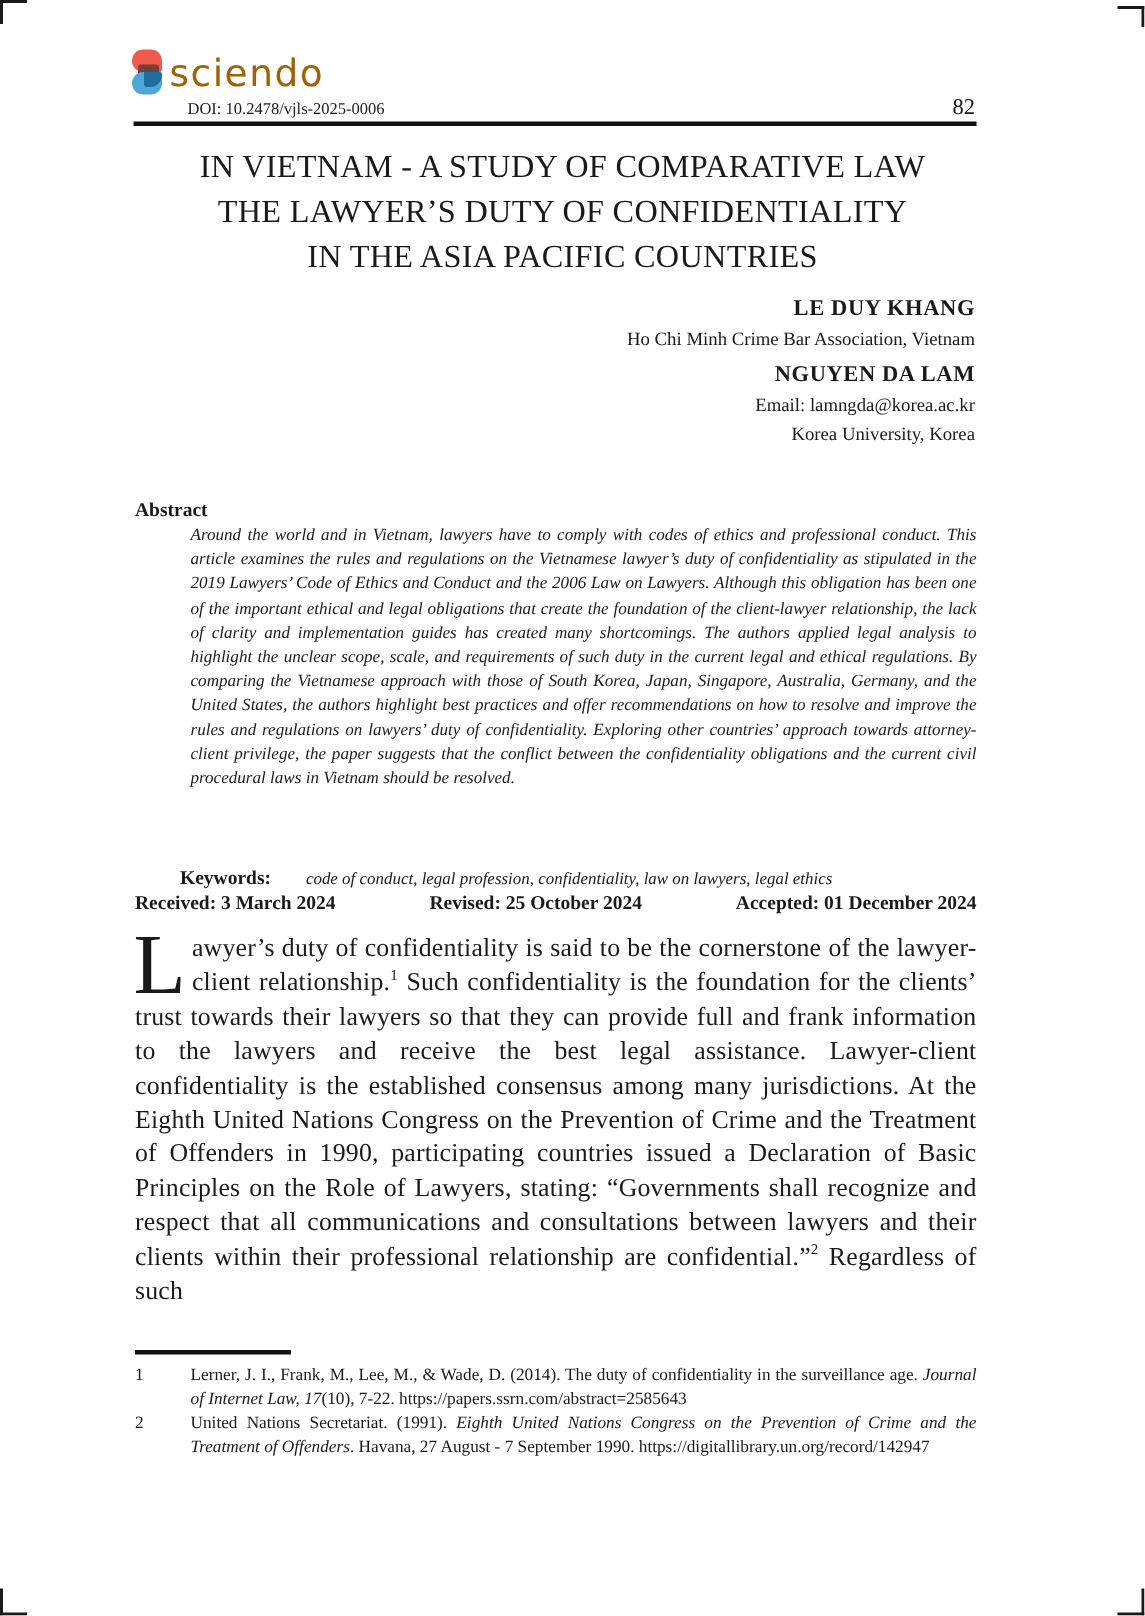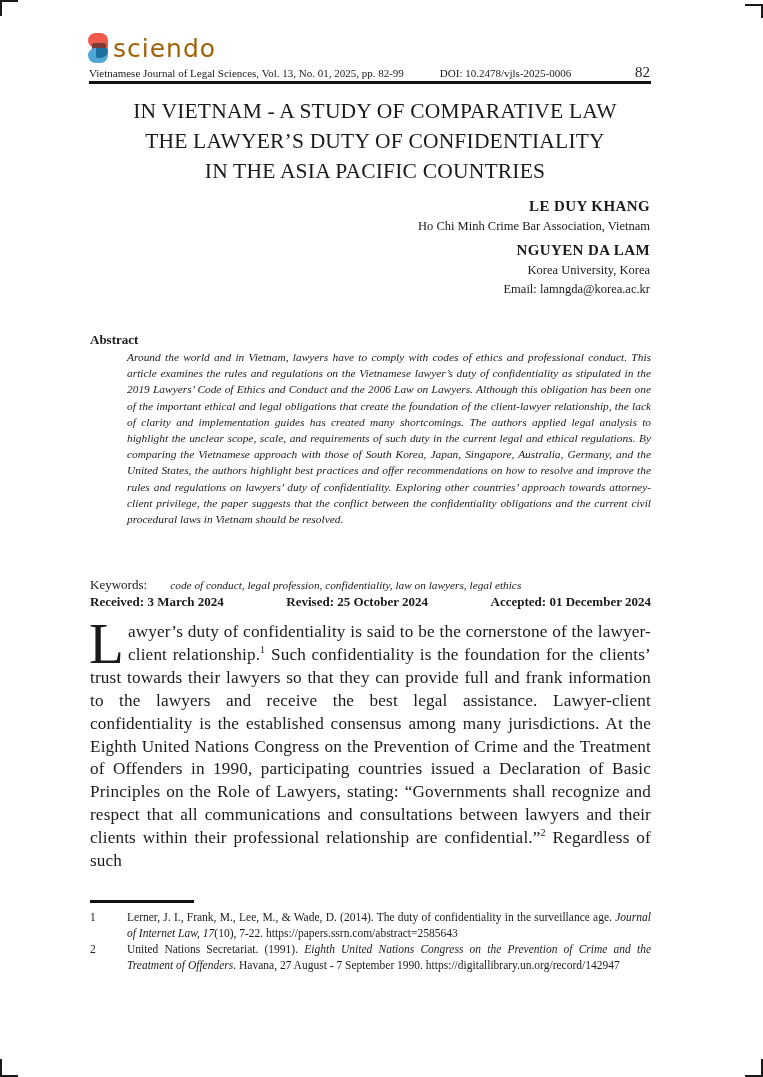--- a/index.html
+++ b/index.html
@@ -25,21 +25,21 @@
   .title div { white-space: nowrap; }
 
   .authors { position: absolute; right: 113px; top: 197px; text-align: right; font-size: 12.5px; line-height: 19.5px; }
   .author-name { font-weight: bold; font-size: 15px; letter-spacing: 0.4px; }
   .author-block + .author-block { margin-top: 5px; }
 
   .abstract-head { position: absolute; left: 90px; top: 332px; font-weight: bold; font-size: 13px; }
   .abstract-body { position: absolute; left: 127px; top: 349px; width: 524px; font-style: italic; font-size: 11.4px; line-height: 16.2px; text-align: justify; }
 
   .keywords { position: absolute; left: 90px; top: 577px; font-size: 13px; white-space: nowrap; }
-  .keywords b { font-weight: normal; }
+  .keywords b { font-weight: bold; margin-left: 30px; }
   .keywords i { font-size: 11.3px; margin-left: 20px; }
   .dates { position: absolute; left: 90px; top: 594px; width: 561px; font-size: 13px; font-weight: bold; display: flex; justify-content: space-between; white-space: nowrap; }
 
   .body-text { position: absolute; left: 90px; top: 621px; width: 561px; font-size: 17.2px; line-height: 22.9px; text-align: justify; letter-spacing: 0.15px; }
   .dropcap { float: left; font-size: 57px; line-height: 42px; margin: 2px 4px 0 -1px; }
   sup { font-size: 10px; line-height: 0; }
 
   .fn-rule { position: absolute; left: 90px; top: 900px; width: 104px; height: 3px; background: #111; }
   .footnotes { position: absolute; left: 90px; top: 909px; width: 561px; font-size: 11.5px; line-height: 16px; }
   .fn { display: flex; }
@@ -63,41 +63,40 @@
   <div class="logo-mark">
     <div class="t"></div>
       <div class="m"></div>
       <div class="b"></div>
       <div class="b2"></div>
   </div>
   <span class="logo-text">sciendo</span>
 </div>
 
 <div class="running-head">
-  <span class="rh-journal">Vietnamese Journal of Legal Sciences, Vol. 13, No. 01, 2025, pp. 82-99</span>
   <span class="rh-doi">DOI: 10.2478/vjls-2025-0006</span>
   <span class="rh-page">82</span>
 </div>
 <div class="rh-rule"></div>
 
 <div class="title">
   <div>IN VIETNAM - A STUDY OF COMPARATIVE LAW</div>
   <div>THE LAWYER’S DUTY OF CONFIDENTIALITY</div>
   <div>IN THE ASIA PACIFIC COUNTRIES</div>
 </div>
 
 <div class="authors">
   <div class="author-block">
     <div class="author-name">LE DUY KHANG</div>
     <div>Ho Chi Minh Crime Bar Association, Vietnam</div>
   </div>
   <div class="author-block">
     <div class="author-name">NGUYEN DA LAM</div>
+    <div>Email: lamngda@korea.ac.kr</div>
     <div>Korea University, Korea</div>
-    <div>Email: lamngda@korea.ac.kr</div>
   </div>
 </div>
 
 <div class="abstract-head">Abstract</div>
 <div class="abstract-body">Around the world and in Vietnam, lawyers have to comply with codes of ethics and professional conduct. This article examines the rules and regulations on the Vietnamese lawyer’s duty of confidentiality as stipulated in the 2019 Lawyers’ Code of Ethics and Conduct and the 2006 Law on Lawyers. Although this obligation has been one of the important ethical and legal obligations that create the foundation of the client-lawyer relationship, the lack of clarity and implementation guides has created many shortcomings. The authors applied legal analysis to highlight the unclear scope, scale, and requirements of such duty in the current legal and ethical regulations. By comparing the Vietnamese approach with those of South Korea, Japan, Singapore, Australia, Germany, and the United States, the authors highlight best practices and offer recommendations on how to resolve and improve the rules and regulations on lawyers’ duty of confidentiality. Exploring other countries’ approach towards attorney-client privilege, the paper suggests that the conflict between the confidentiality obligations and the current civil procedural laws in Vietnam should be resolved.</div>
 
 <div class="keywords">
   <b>Keywords:</b>
   <i>code of conduct, legal profession, confidentiality, law on lawyers, legal ethics</i>
 </div>

